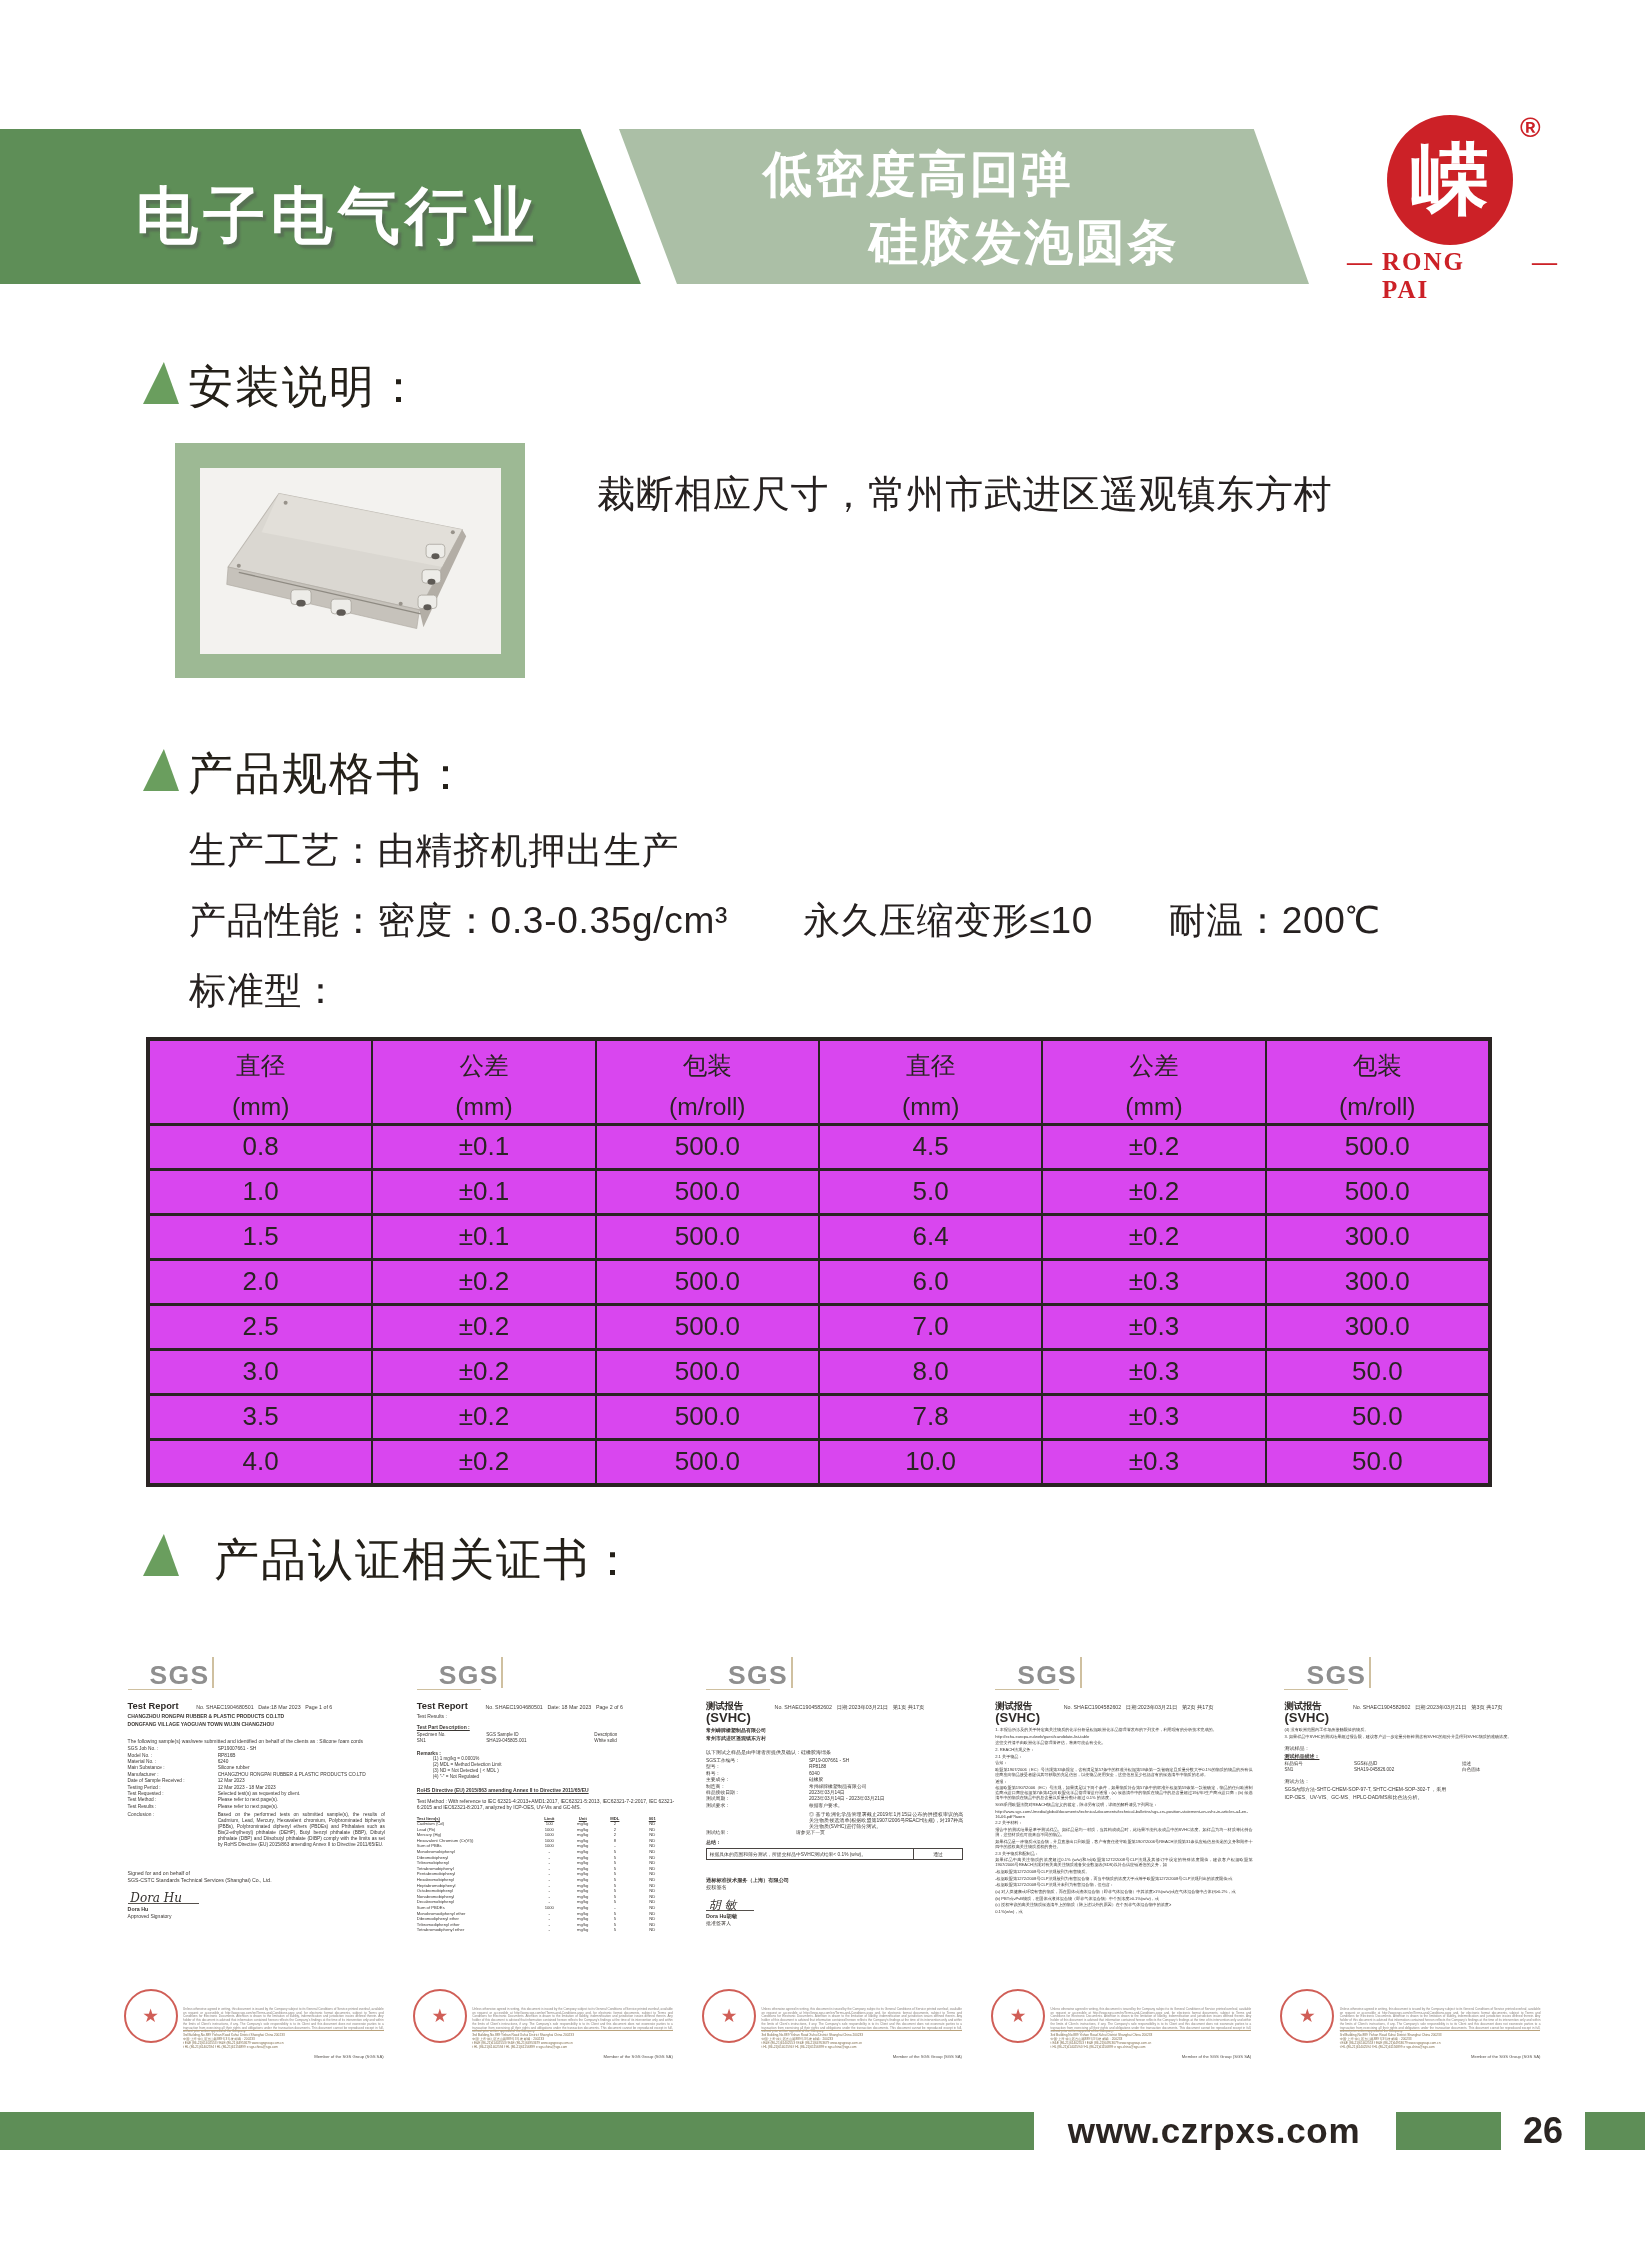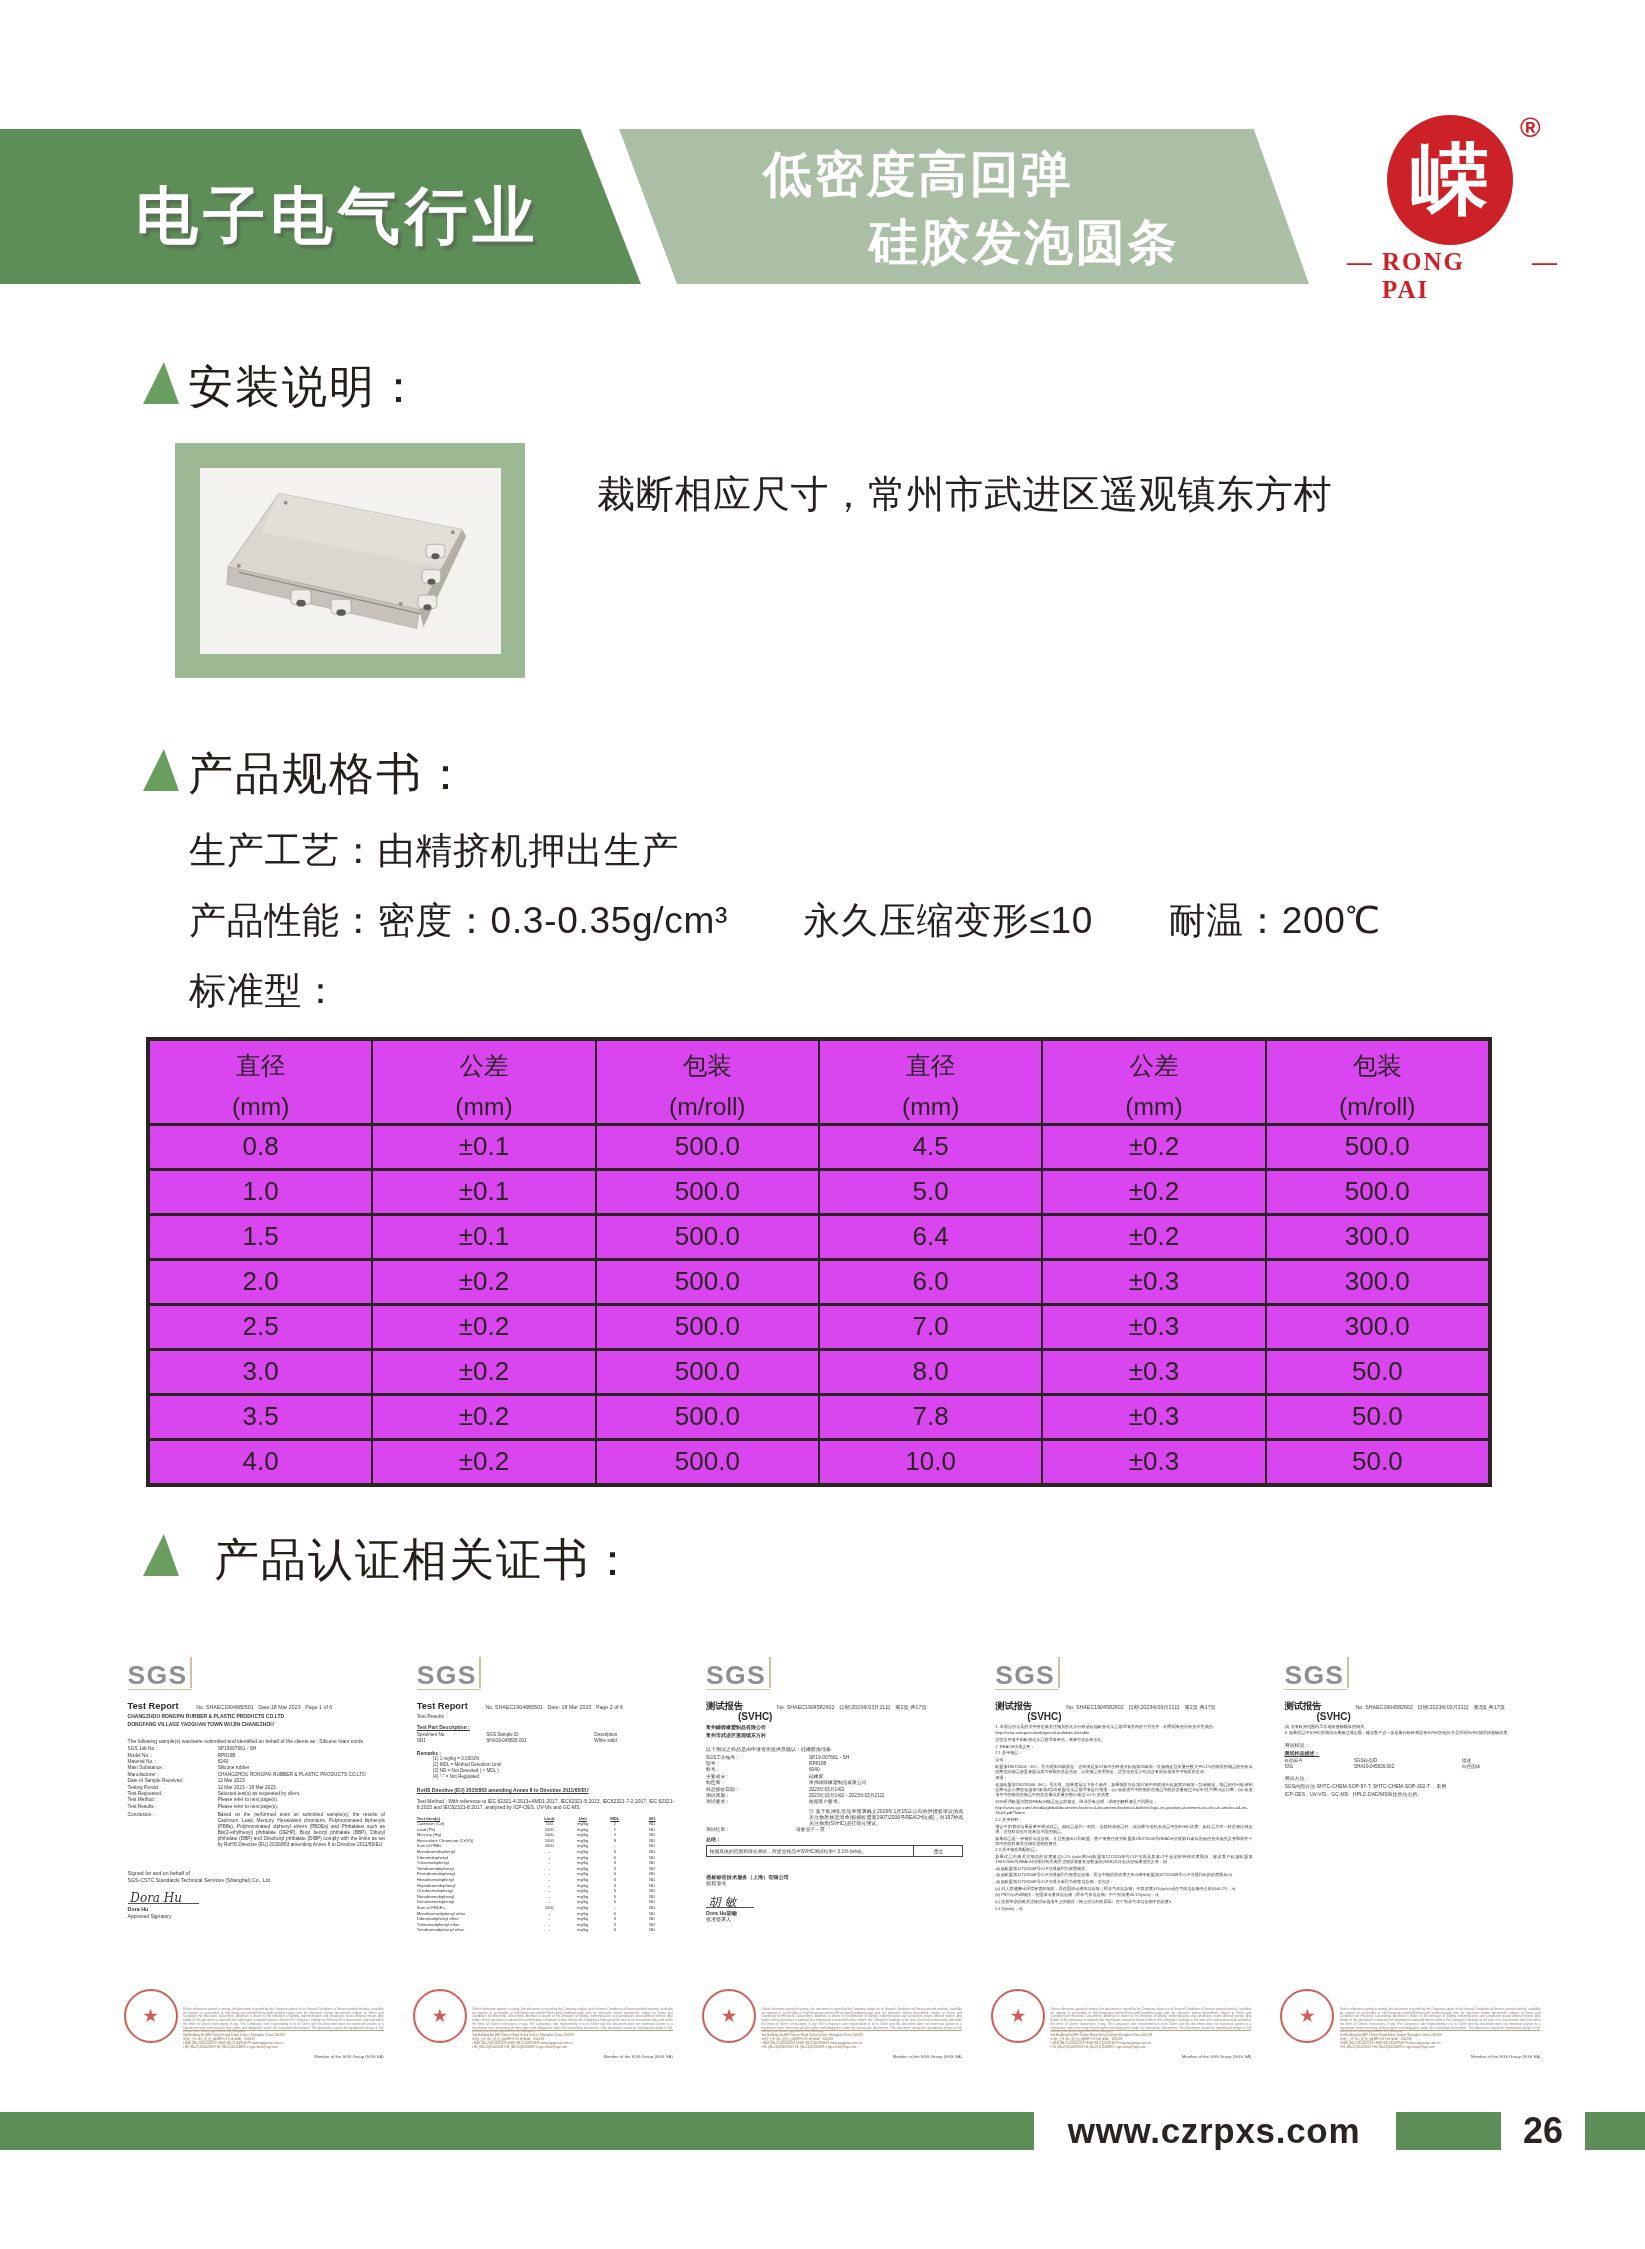--- a/index.html
+++ b/index.html
@@ -49,26 +49,26 @@
   .t-row{display:flex;height:45px;border-top:3.3px solid #2a2423;box-sizing:border-box;}
   .t-row span{flex:1;border-right:2px solid #2a2423;text-align:center;line-height:41px;
               font-size:26px;color:#2a2423;box-sizing:border-box;}
   .t-row span:last-child{border-right:none;}
 
   
   .certs{left:113px;top:1641px;width:1434px;height:431px;display:flex;gap:12px;}
   .cert{flex:1;position:relative;background:#fff;color:#3b3734;overflow:hidden;
         padding:0 5.3px 0 14.6px;box-sizing:border-box;}
   .sgs-row{display:flex;align-items:flex-end;margin-top:16px;}
-  .sgs{font-size:26.5px;font-weight:bold;color:#8f8f8f;letter-spacing:1.3px;line-height:.9;}
+  .sgs{font-size:26.5px;font-weight:bold;color:#8f8f8f;letter-spacing:1.3px;line-height:.9;margin-left:22px;}
   .sgs-bar{width:2px;height:30.5px;background:#cfc0a0;margin-left:2.7px;}
   .sgs-under{width:64px;height:1.3px;background:#cfc0a0;margin-top:1.3px;}
   .cert-head{display:flex;align-items:baseline;gap:4.6px;margin-top:10.6px;}
   .c-title{font-size:9.3px;font-weight:bold;color:#2f2b28;flex:0 0 64px;line-height:1.1;}
-  .c-title .sub{font-size:10px;display:block;margin-left:32px;}
+  .c-title .sub{font-size:13px;display:block;}
   .c-meta{font-size:5.3px;color:#45403c;white-space:nowrap;}
   .c-line{font-size:5px;margin-top:2px;line-height:6px;}
   .c-bold{font-weight:bold;}
   .c-u{text-decoration:underline;font-weight:bold;}
   .kv-row{display:flex;font-size:4.8px;line-height:6.4px;}
   .kv-row span:first-child{flex:0 0 35%;}
   .kv-row span:last-child{flex:1;}
   .kv3 .kv-row span:first-child{flex:0 0 40%;}
   .concl{display:flex;font-size:4.8px;line-height:6px;margin-top:1.3px;}
   .concl .lab{flex:0 0 35%;}

